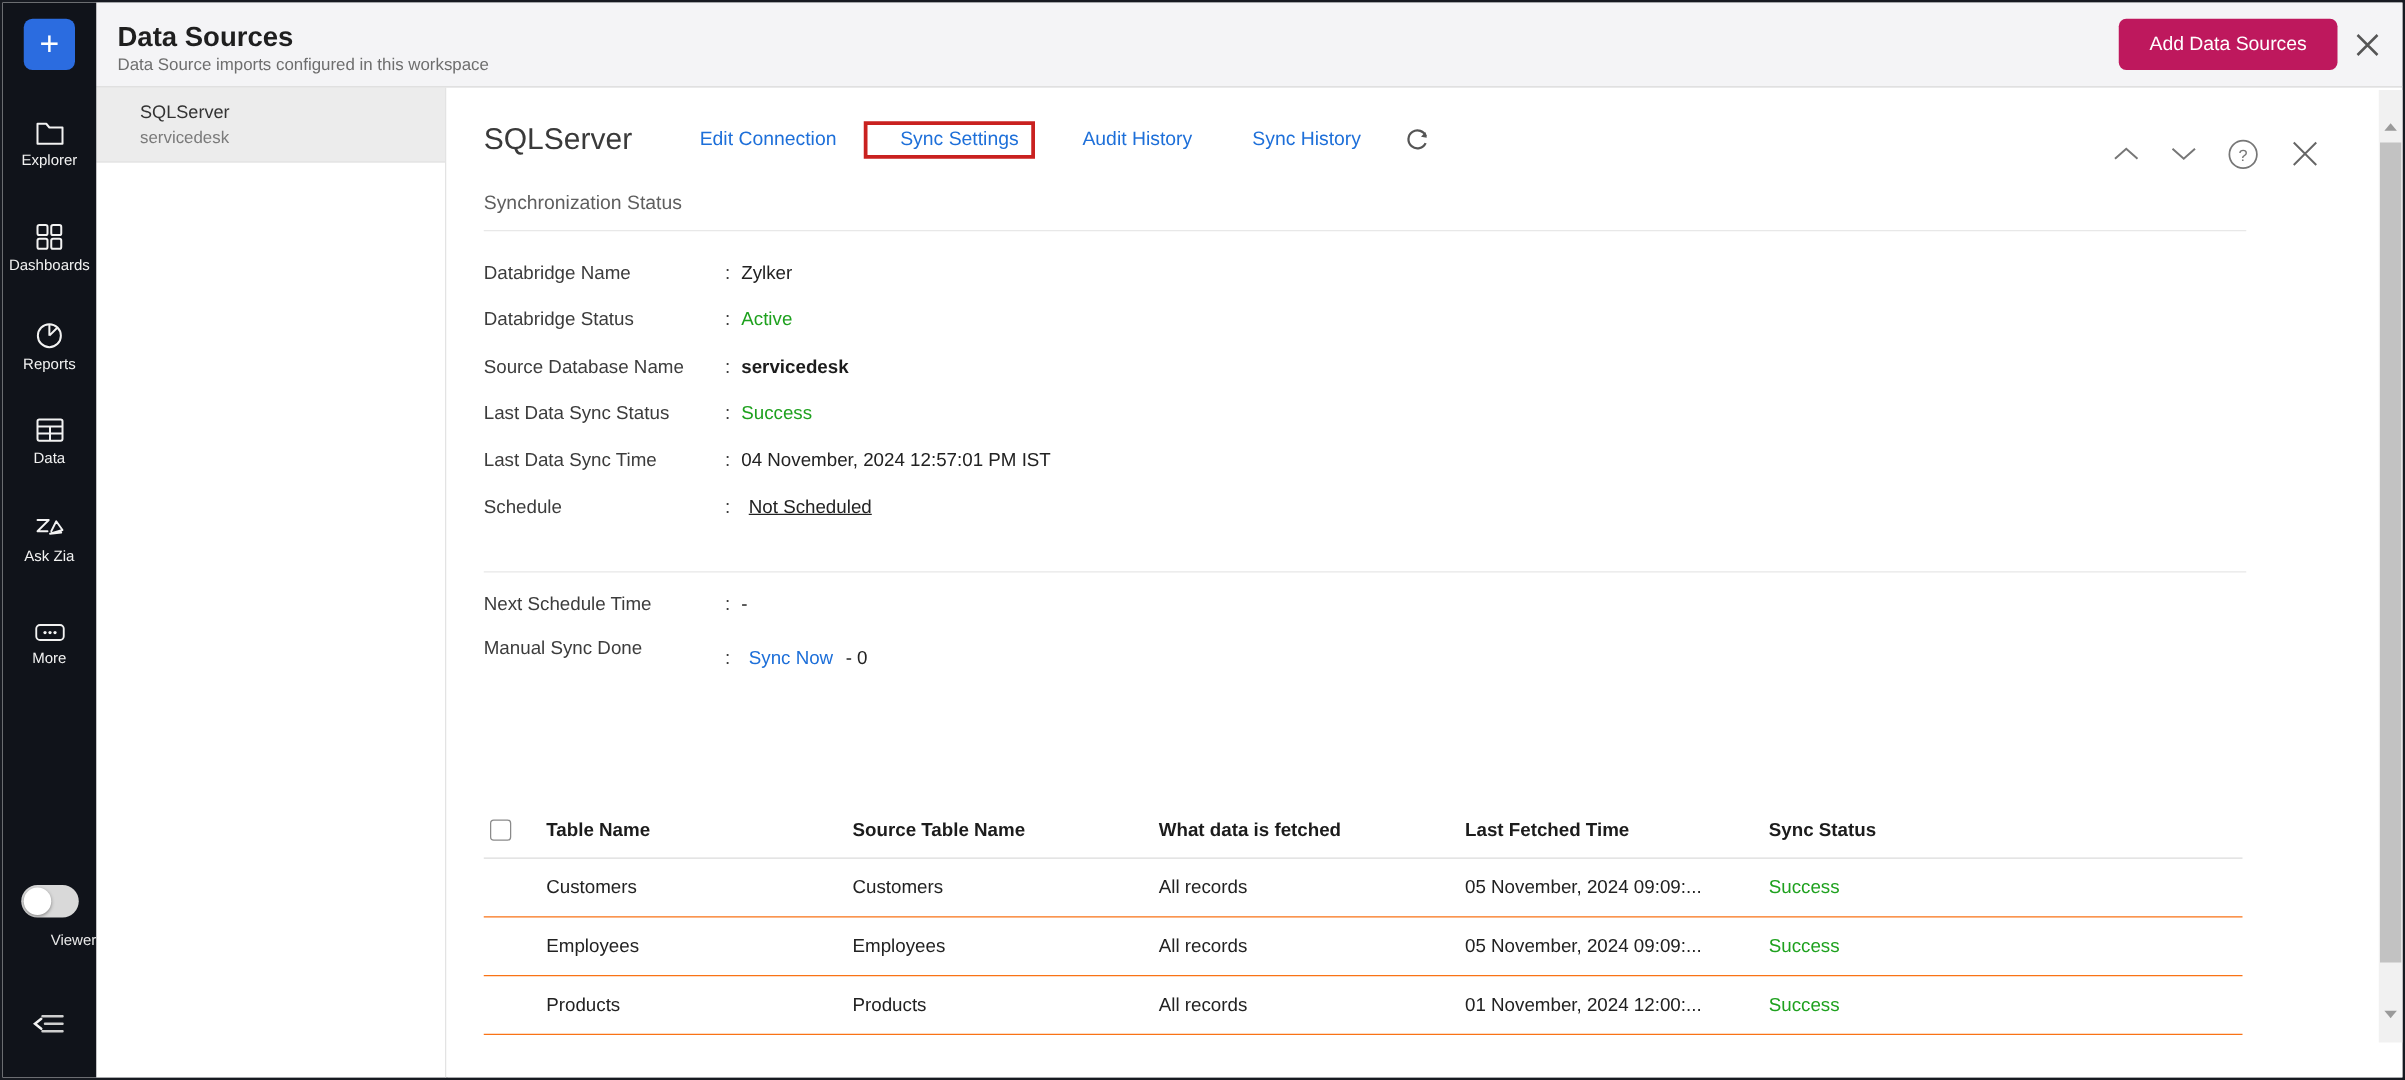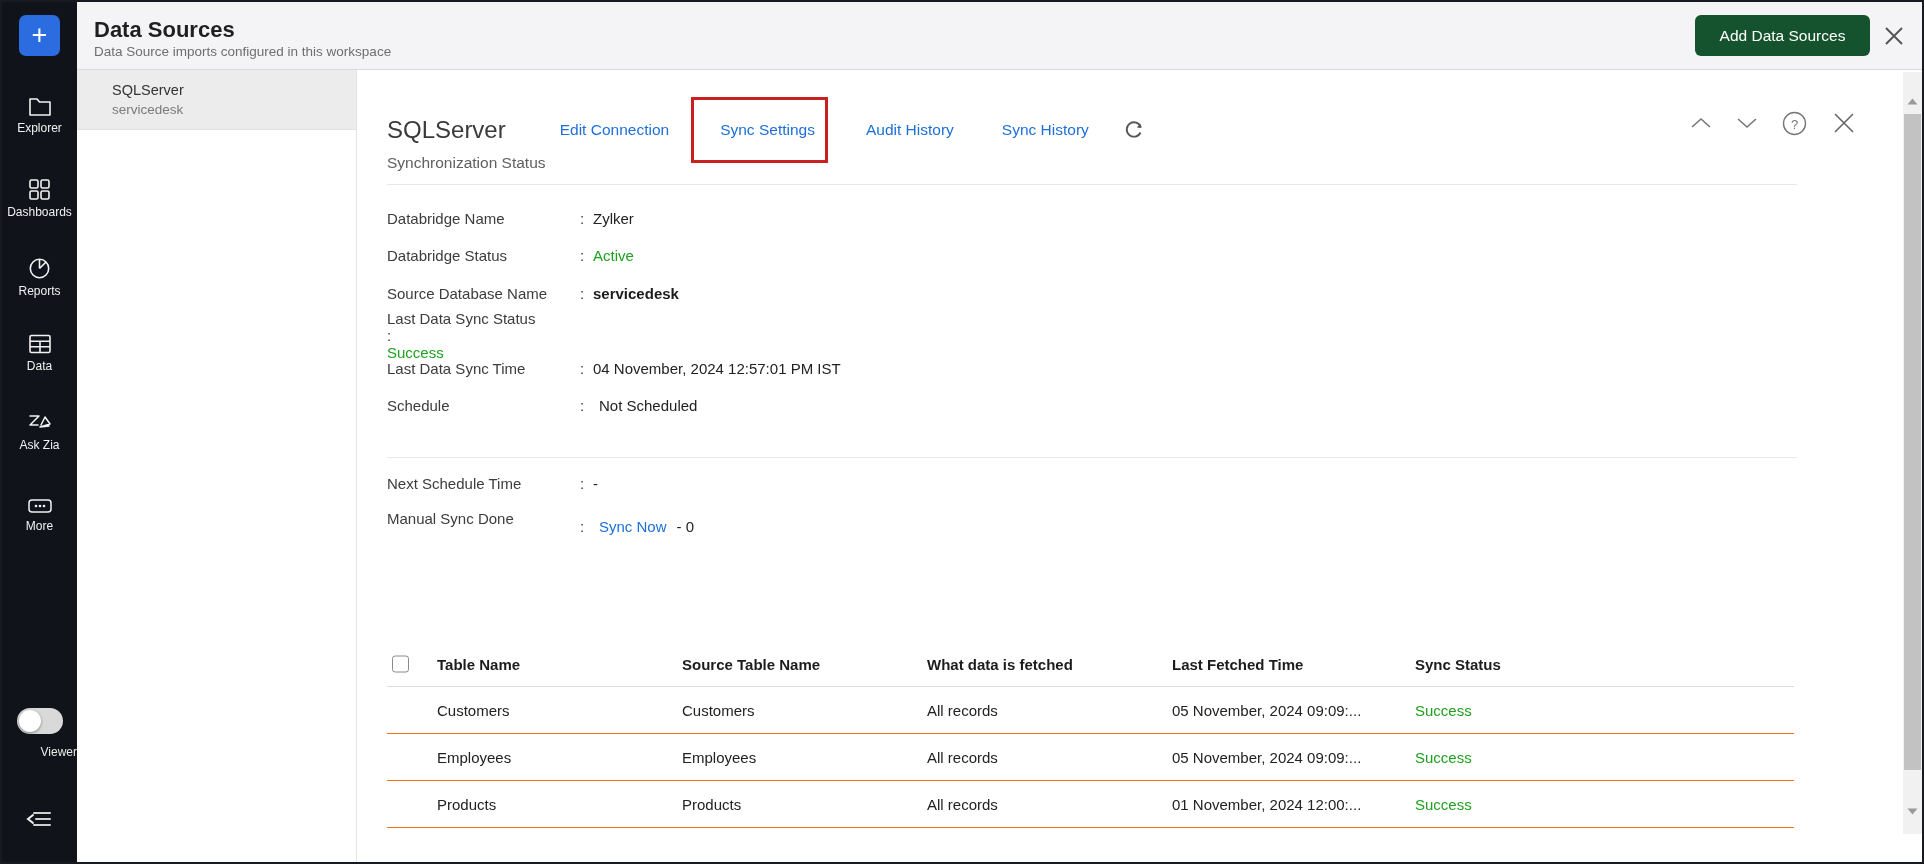--- a/index.html
+++ b/index.html
@@ -17,36 +17,36 @@
   .toggle { position:relative; width:46px; height:26px; background:#d9d9d9; border-radius:13px; margin:0 auto; cursor:pointer; }
   .toggle .knob { position:absolute; left:2px; top:2px; width:22px; height:22px; background:#fff; border-radius:50%;
                   box-shadow:0 1px 3px rgba(0,0,0,.4); }
   .viewer-label { display:block; margin-top:11px; font-size:12px; color:#e9e9e9; }
   .collapse-btn { position:absolute; left:22px; top:805px; cursor:pointer; }
 
   
   .topbar { position:absolute; left:75px; top:0; right:0; height:68px; background:#f4f4f6; border-bottom:1px solid #d9d9d9; z-index:4; }
   .topbar-title { position:absolute; left:17px; top:15px; font-size:22px; font-weight:700; color:#1f1f1f; }
   .topbar-sub { position:absolute; left:17px; top:42px; font-size:13.5px; color:#6e6e6e; }
-  .add-btn { position:absolute; left:1618px; top:13px; width:175px; height:41px; background:#14532d; border:none; border-radius:6px;
+  .add-btn { position:absolute; left:1618px; top:13px; width:175px; height:41px; background:#be185d; border:none; border-radius:6px;
              color:#fff; font-size:15.5px; font-family:"Liberation Sans",sans-serif; cursor:pointer; }
   .topbar-close { position:absolute; left:1805px; top:22px; cursor:pointer; }
 
   
   .list-panel { position:absolute; left:75px; top:68px; width:280px; bottom:0; background:#fff; border-right:1px solid #e3e3e3; z-index:3; }
   .list-item { padding:12px 0 12px 35px; background:#ececec; border-bottom:1px solid #e2e2e2; cursor:pointer; }
   .list-item-name { display:block; font-size:14.5px; color:#333; }
   .list-item-db { display:block; font-size:13.5px; color:#7a7a7a; margin-top:4px; }
 
   
   .detail { position:absolute; left:356px; top:68px; right:0; bottom:0; background:#fff; }
   .d-title-row { position:absolute; left:29px; top:27px; display:flex; align-items:center; }
   .d-title { font-size:24px; font-weight:500; color:#3a3a3a; margin-right:38px; }
   .d-link { font-size:15.5px; color:#1d6fd9; margin-right:32px; cursor:pointer; white-space:nowrap;margin-left:16px; }
-  .annotation-box { border:3px solid #c9211f; padding:21px 10px; margin-right:22px; margin-left:-10px; }
+  .annotation-box { border:3px solid #c9211f; padding:3px 10px; margin-right:22px; margin-left:-10px; }
   .annotation-box .d-link { margin-right:0; }
   .refresh-btn { cursor:pointer; margin-left:2px; display:inline-flex; }
   .panel-icons { position:absolute; top:40px; left:1332px; display:flex; align-items:center; gap:24px; }
   .panel-icons span { cursor:pointer; display:inline-flex; }
 
   .section-title { position:absolute; left:29px; top:84px; font-size:15.5px; color:#5f5f5f; }
   .divider { position:absolute; left:29px; width:1410px; border-top:1px solid #e8e8e8; }
   .div1 { top:114px; } .div2 { top:387px; }
 
   .field-row { position:absolute; left:29px; display:flex; font-size:15px; color:#3c3c3c; }
@@ -229,34 +229,34 @@
     <div class="field-row" style="top:177px;">
       <span class="f-label">Databridge Status</span>
       <span class="f-colon">:</span>
       <span class="f-value f-green">Active</span>
     </div>
     <div class="field-row" style="top:215px;">
       <span class="f-label">Source Database Name</span>
       <span class="f-colon">:</span>
       <span class="f-value f-bold">servicedesk</span>
     </div>
-    <div class="field-row" style="top:240px;flex-direction:column;">
+    <div class="field-row" style="top:252px;">
       <span class="f-label">Last Data Sync Status</span>
       <span class="f-colon">:</span>
       <span class="f-value f-green">Success</span>
     </div>
     <div class="field-row" style="top:290px;align-items:flex-end;">
       <span class="f-label">Last Data Sync Time</span>
       <span class="f-colon">:</span>
       <span class="f-value">04 November, 2024 12:57:01 PM IST</span>
     </div>
     <div class="field-row" style="top:327px;">
       <span class="f-label">Schedule</span>
       <span class="f-colon">:</span>
-      <span class="f-value" style="padding-left:6px;">Not Scheduled</span>
+      <span class="f-value" style="padding-left:6px;text-decoration:underline;">Not Scheduled</span>
     </div>
 
     <div class="divider div2"></div>
 
     <div class="field-row" style="top:405px;">
       <span class="f-label">Next Schedule Time</span>
       <span class="f-colon">:</span>
       <span class="f-value">-</span>
     </div>
     <div class="field-row" style="top:440px;">

